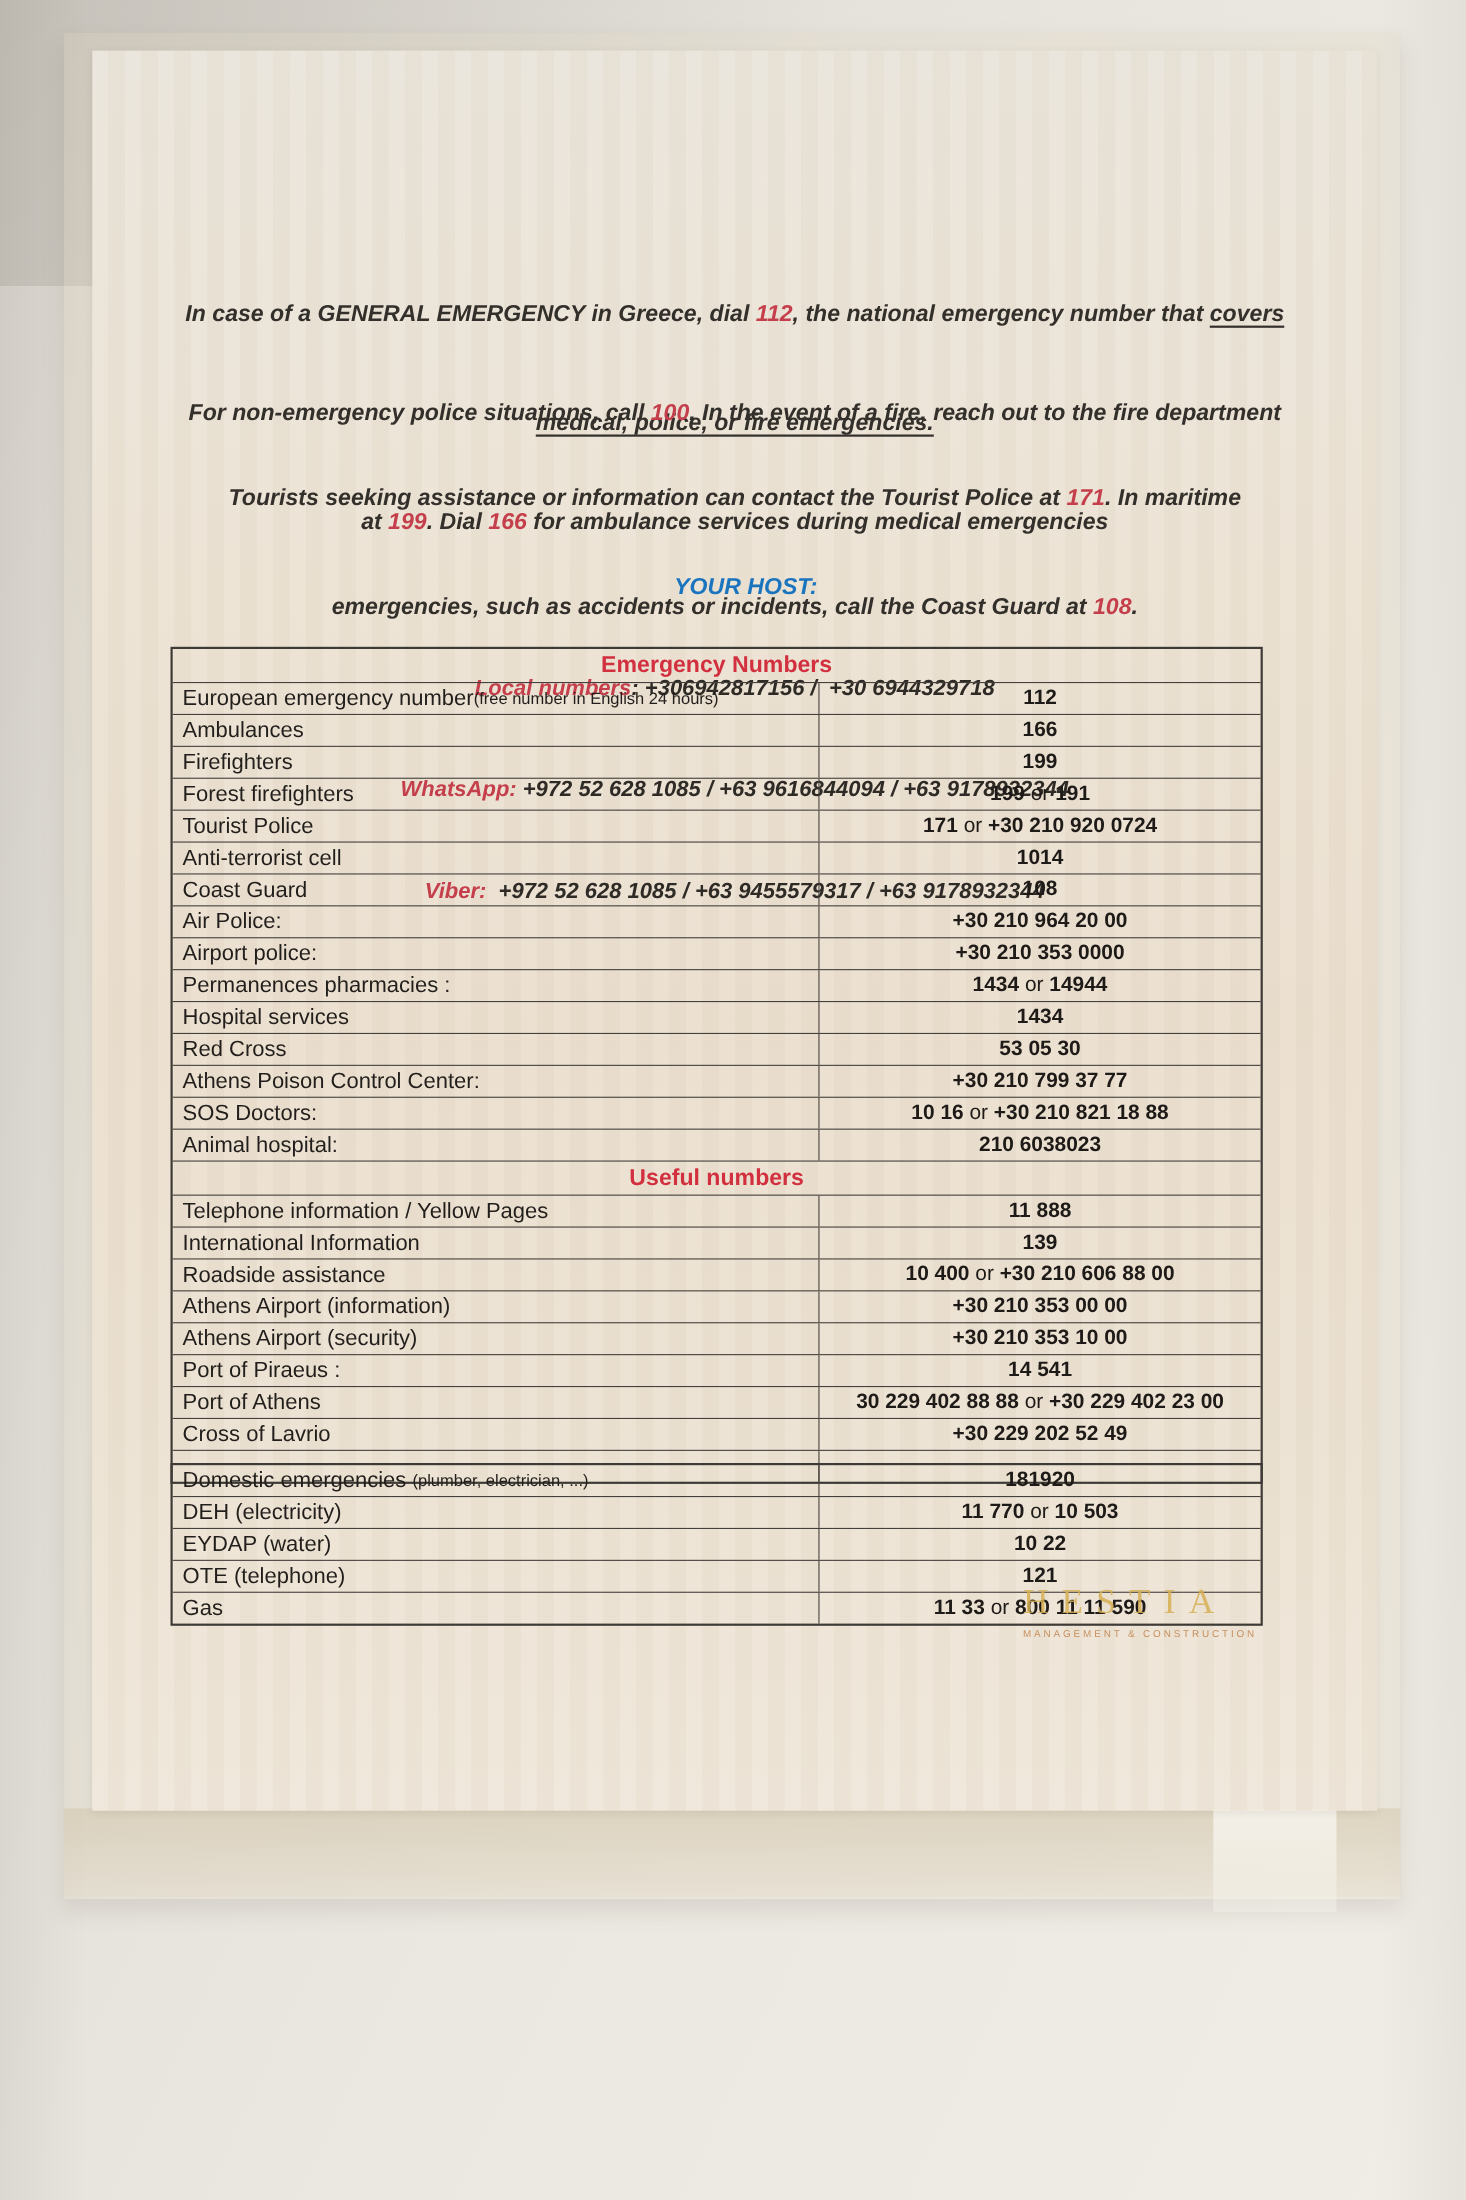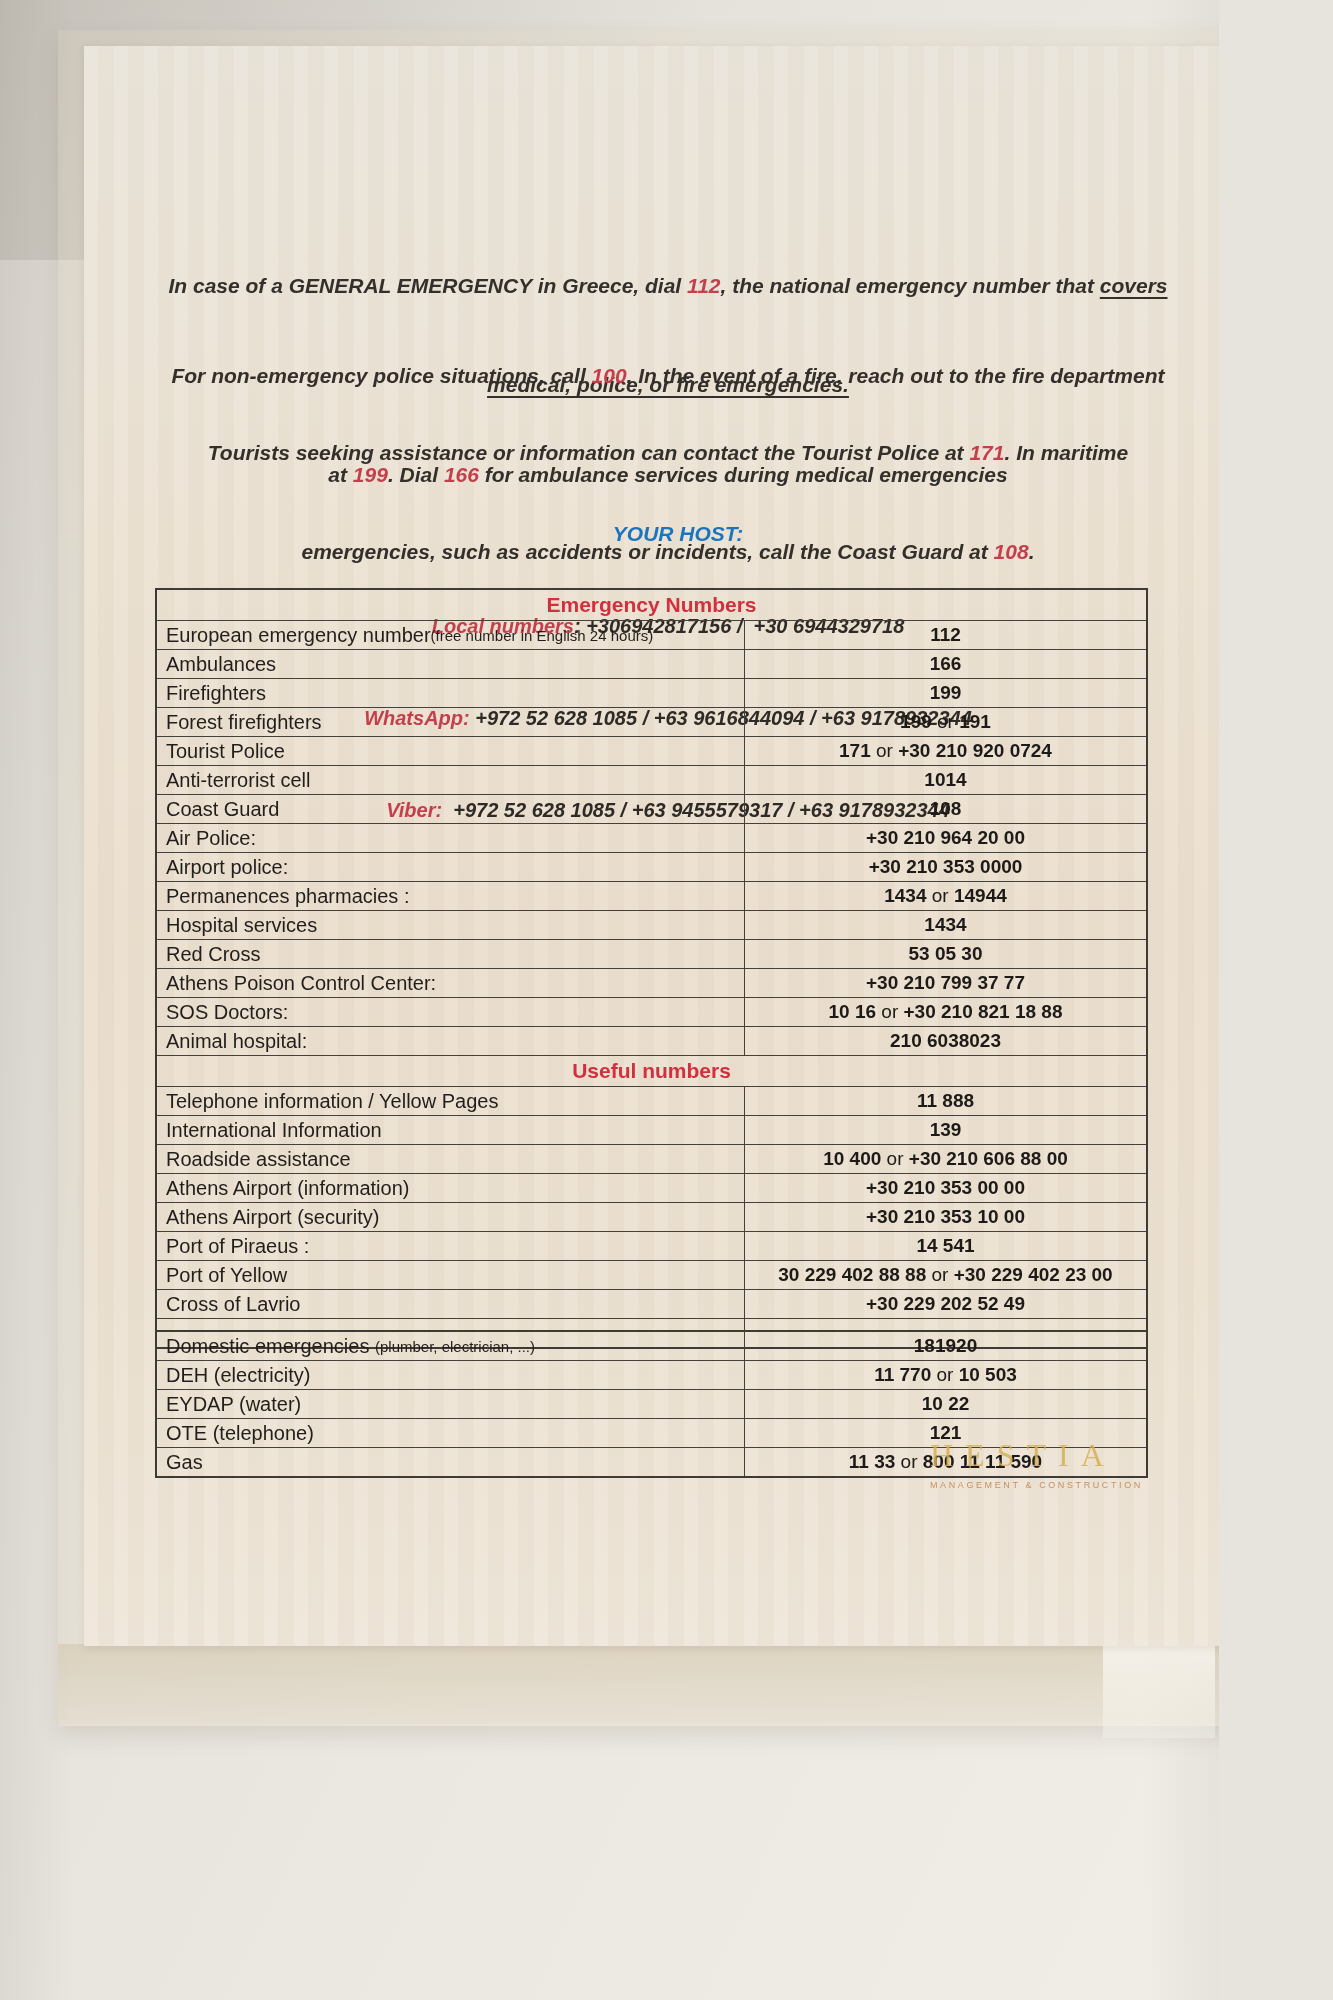--- a/index.html
+++ b/index.html
@@ -1,17 +1,17 @@
 <!DOCTYPE html>
 <html><head>
 <meta charset="utf-8">
 <style>
   html,body{margin:0;padding:0;background:#e7e4dd;}
   #stage{
-    position:relative;width:1219px;height:2000px;overflow:hidden;
+    position:relative;width:1333px;height:2000px;overflow:hidden;
     font-family:"Liberation Sans", sans-serif;
     background:linear-gradient(115deg,#d9d5ce 0%,#e3e0d9 25%,#ebe8e1 55%,#f0ede6 100%);
   }
   .wall-shade{position:absolute;left:0;top:0;width:100%;height:260px;
     background:linear-gradient(105deg,rgba(125,119,109,.22),rgba(125,119,109,0) 55%);}
   .wall-edge{position:absolute;left:0;top:0;width:100%;height:100%;
     background:linear-gradient(90deg,rgba(115,110,100,.10),rgba(0,0,0,0) 6%,rgba(0,0,0,0) 94%,rgba(200,196,188,.25));}
   .sleeve{position:absolute;left:58px;top:30px;width:1215px;height:1696px;
     background:rgba(224,212,190,.26);box-shadow:0 10px 20px rgba(110,100,85,.16);}
   .sleeve-band{position:absolute;left:58px;top:1644px;width:1215px;height:80px;
@@ -165,21 +165,21 @@
         </div>
         <div class="t-row">
           <div class="t-label"><span>Athens Airport (security)</span></div>
           <div class="t-value"><span>+30 210 353 10 00</span></div>
         </div>
         <div class="t-row">
           <div class="t-label"><span>Port of Piraeus :</span></div>
           <div class="t-value"><span>14 541</span></div>
         </div>
         <div class="t-row">
-          <div class="t-label"><span>Port of Yellow</span></div>
+          <div class="t-label"><span>Port of Athens</span></div>
           <div class="t-value"><span>30 229 402 88 88</span><span class="or"> or </span><span>+30 229 402 23 00</span></div>
         </div>
         <div class="t-row">
           <div class="t-label"><span>Cross of Lavrio</span></div>
           <div class="t-value"><span>+30 229 202 52 49</span></div>
         </div>
         <div class="t-row">
           <div class="t-label"><span></span></div>
           <div class="t-value"></div>
         </div>

